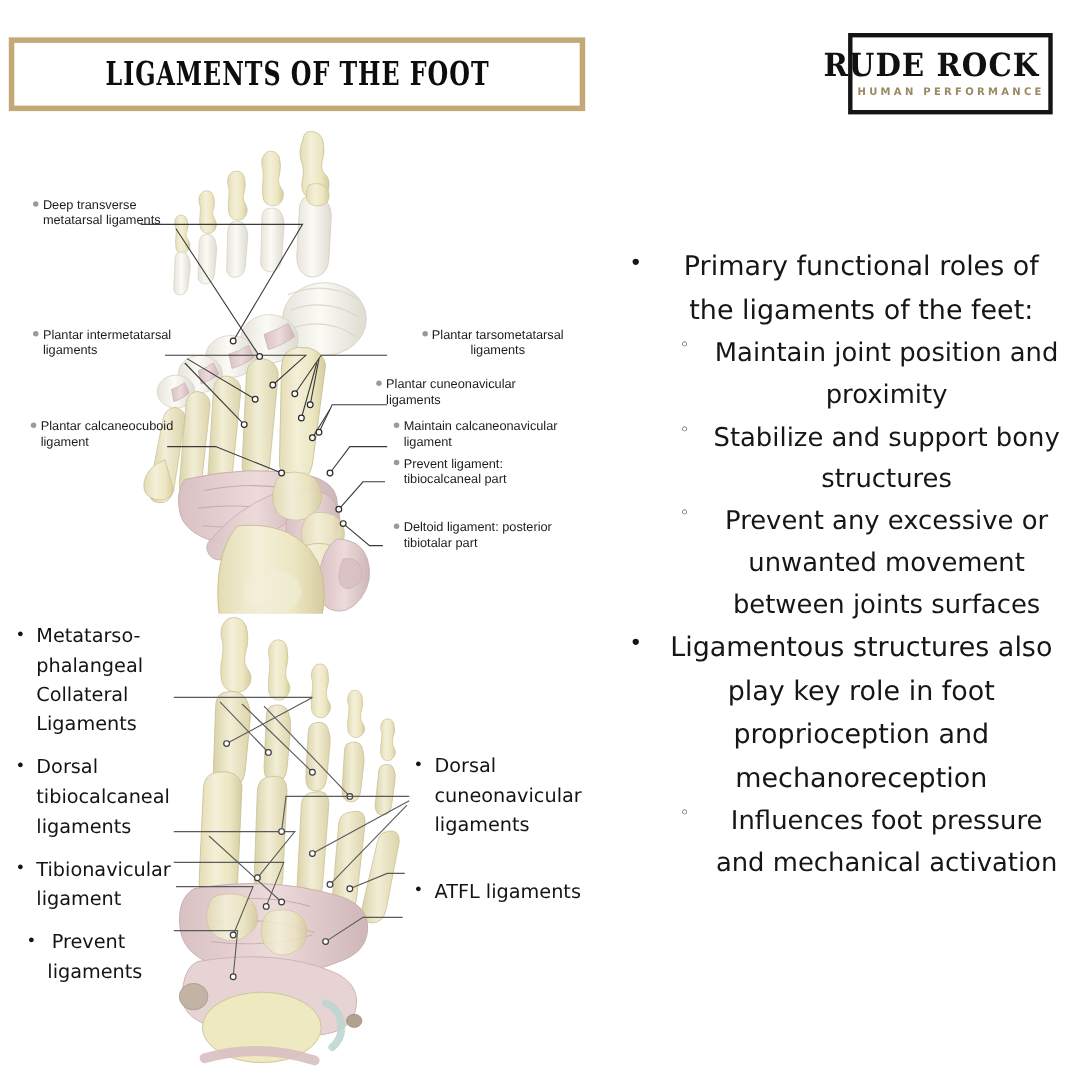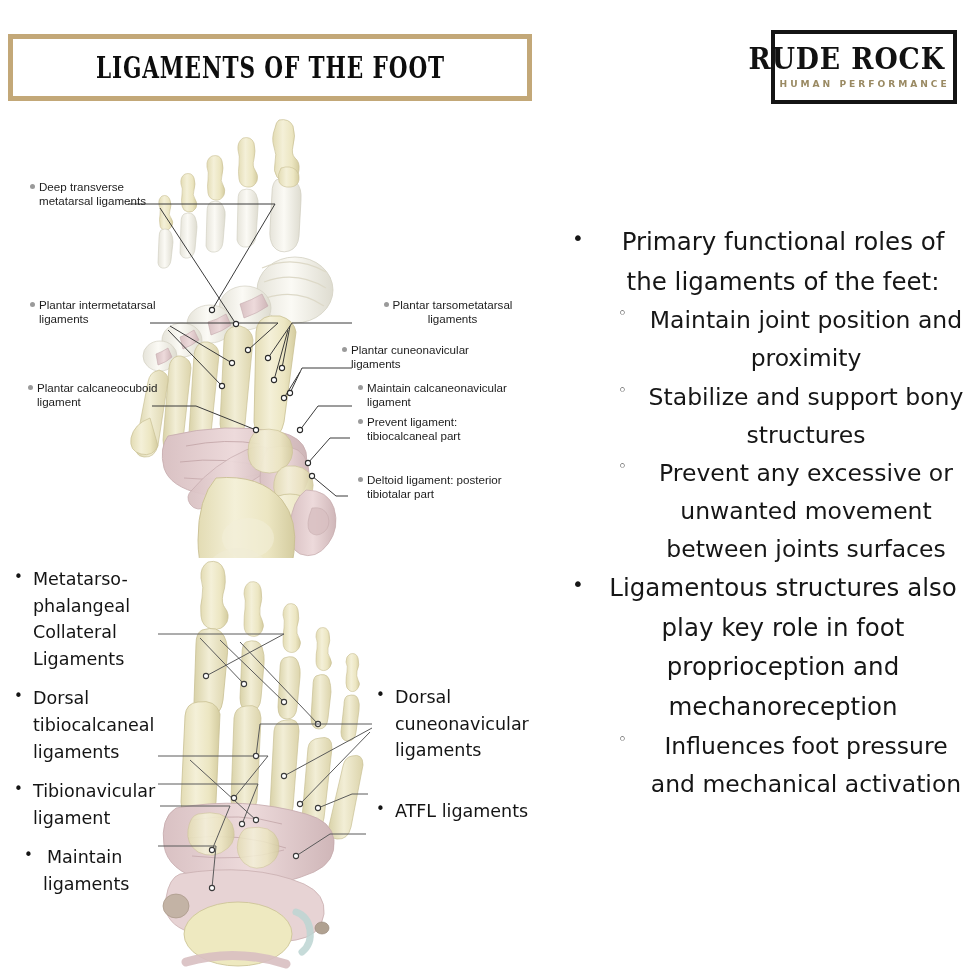--- a/index.html
+++ b/index.html
@@ -397,21 +397,21 @@
       <div class="di">
         <span class="mk">•</span>
         <span class="tx">
           <span>Tibionavicular</span><br>
           <span>ligament</span>
         </span>
       </div>
       <div class="di" style="padding-left:10px;">
         <span class="mk">•</span>
         <span class="tx">
-          <span style="margin-left:4px;">Maintain</span><br>
+          <span style="margin-left:4px;">Prevent</span><br>
           <span>ligaments</span>
         </span>
       </div>
     </div>
 
     <div class="dlist" style="left:376px;top:566px;width:170px;">
       <div class="di">
         <span class="mk">•</span>
         <span class="tx">
           <span>Dorsal</span><br>

